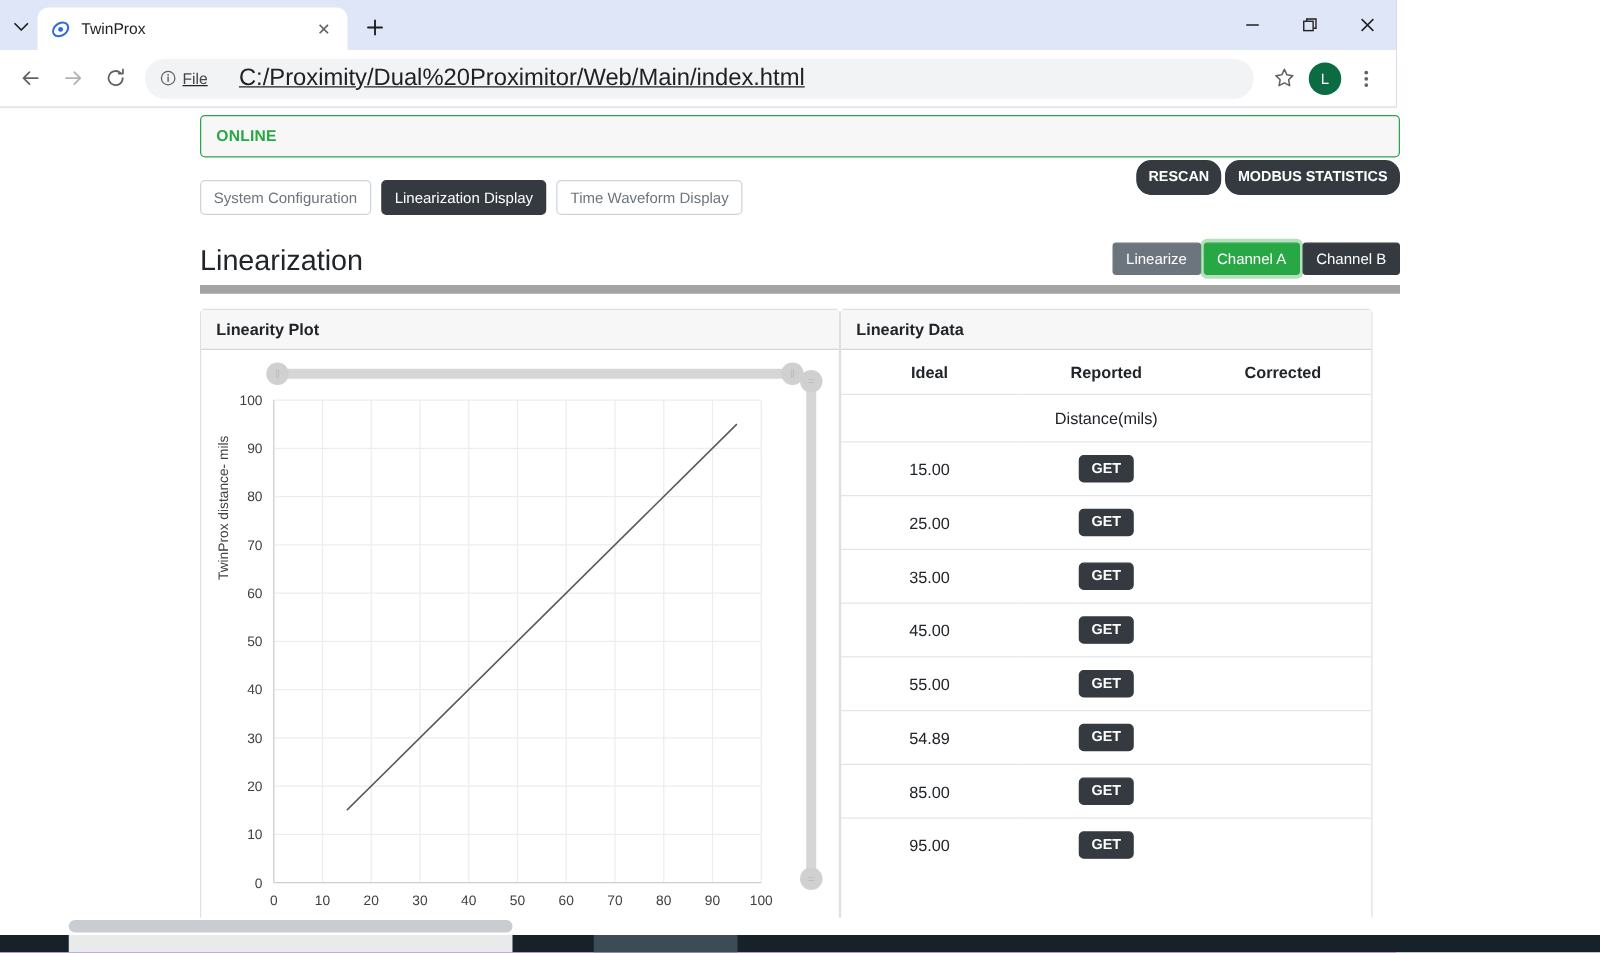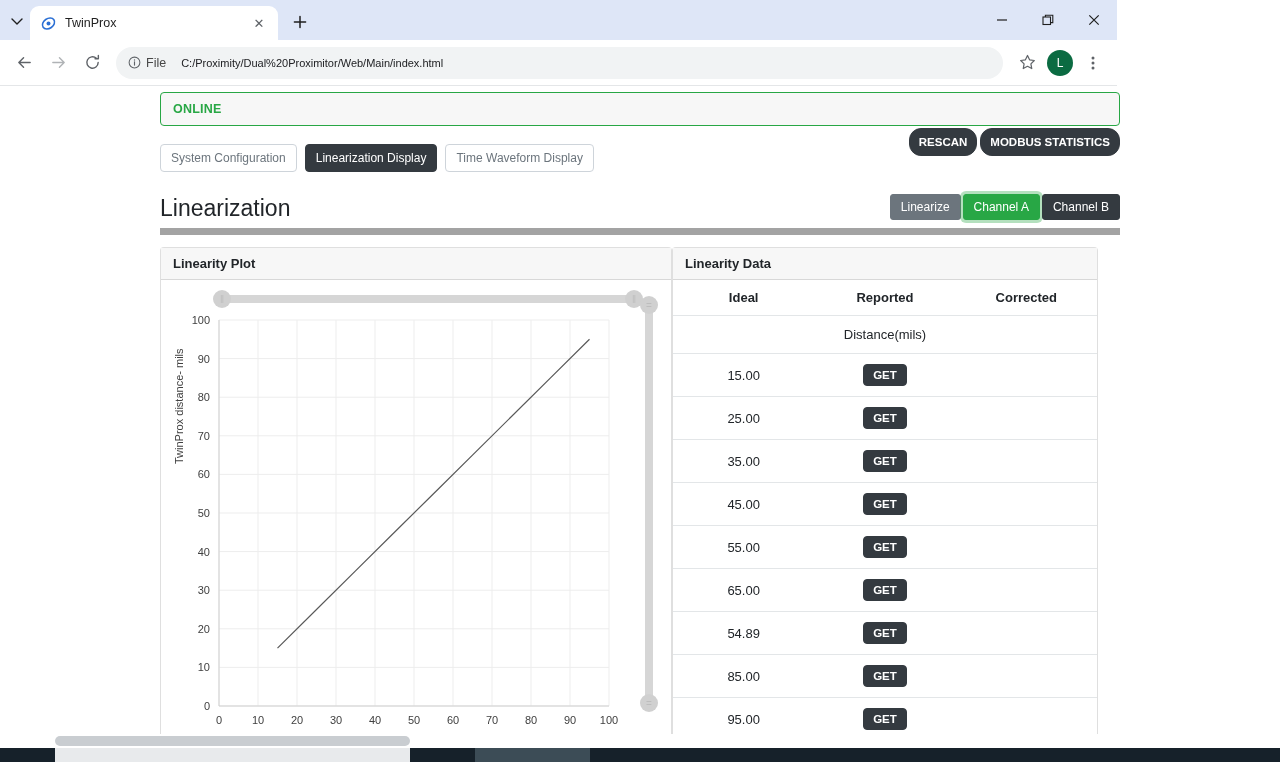--- a/index.html
+++ b/index.html
@@ -50,28 +50,29 @@
     height: 46px; background:#ffffff; display:flex; align-items:center;
     padding: 0 8px; gap: 2px; border-bottom: 1px solid #e4e6e8;
   }
   .tb-btn {
     width: 32px; height: 32px; border-radius:50%; display:flex;
     align-items:center; justify-content:center; color:#5f6368; flex:none;
   }
   .omnibox {
     flex: 1; height: 32px; background:#f1f3f4; border-radius: 16px;
     display:flex; align-items:center; padding: 0 6px 0 6px; margin: 0 6px;
-    gap: 6px;
+    gap: 16px;
+    text-decoration: underline;
   }
   .omni-chip {
     display:flex; align-items:center; gap:5px; padding: 3px 9px 3px 6px;
     border-radius: 14px; color:#474747; font-size:12.5px; flex:none;
   }
   .omni-url {
-    flex:1; font-size: 11px; color:#202124; white-space:nowrap; overflow:hidden;
+    flex:1; font-size: 19px; color:#202124; white-space:nowrap; overflow:hidden;
     text-overflow:ellipsis;
   }
   .avatar {
     width: 26px; height:26px; border-radius:50%; background:#0b6b42; color:#fff;
     display:flex; align-items:center; justify-content:center;
     font-size:12px; flex:none; margin:0 2px;
   }
 
   
   .viewport {
@@ -439,25 +440,20 @@
                     <td class="cell">45.00</td>
                     <td class="cell"><button class="btn-get">GET</button></td>
                     <td class="cell"></td>
                   </tr>
                   <tr>
                     <td class="cell">55.00</td>
                     <td class="cell"><button class="btn-get">GET</button></td>
                     <td class="cell"></td>
                   </tr>
                   <tr>
-                    <td class="cell">65.00</td>
-                    <td class="cell"><button class="btn-get">GET</button></td>
-                    <td class="cell"></td>
-                  </tr>
-                  <tr>
                     <td class="cell">54.89</td>
                     <td class="cell"><button class="btn-get">GET</button></td>
                     <td class="cell"></td>
                   </tr>
                   <tr>
                     <td class="cell">85.00</td>
                     <td class="cell"><button class="btn-get">GET</button></td>
                     <td class="cell"></td>
                   </tr>
                   <tr>

